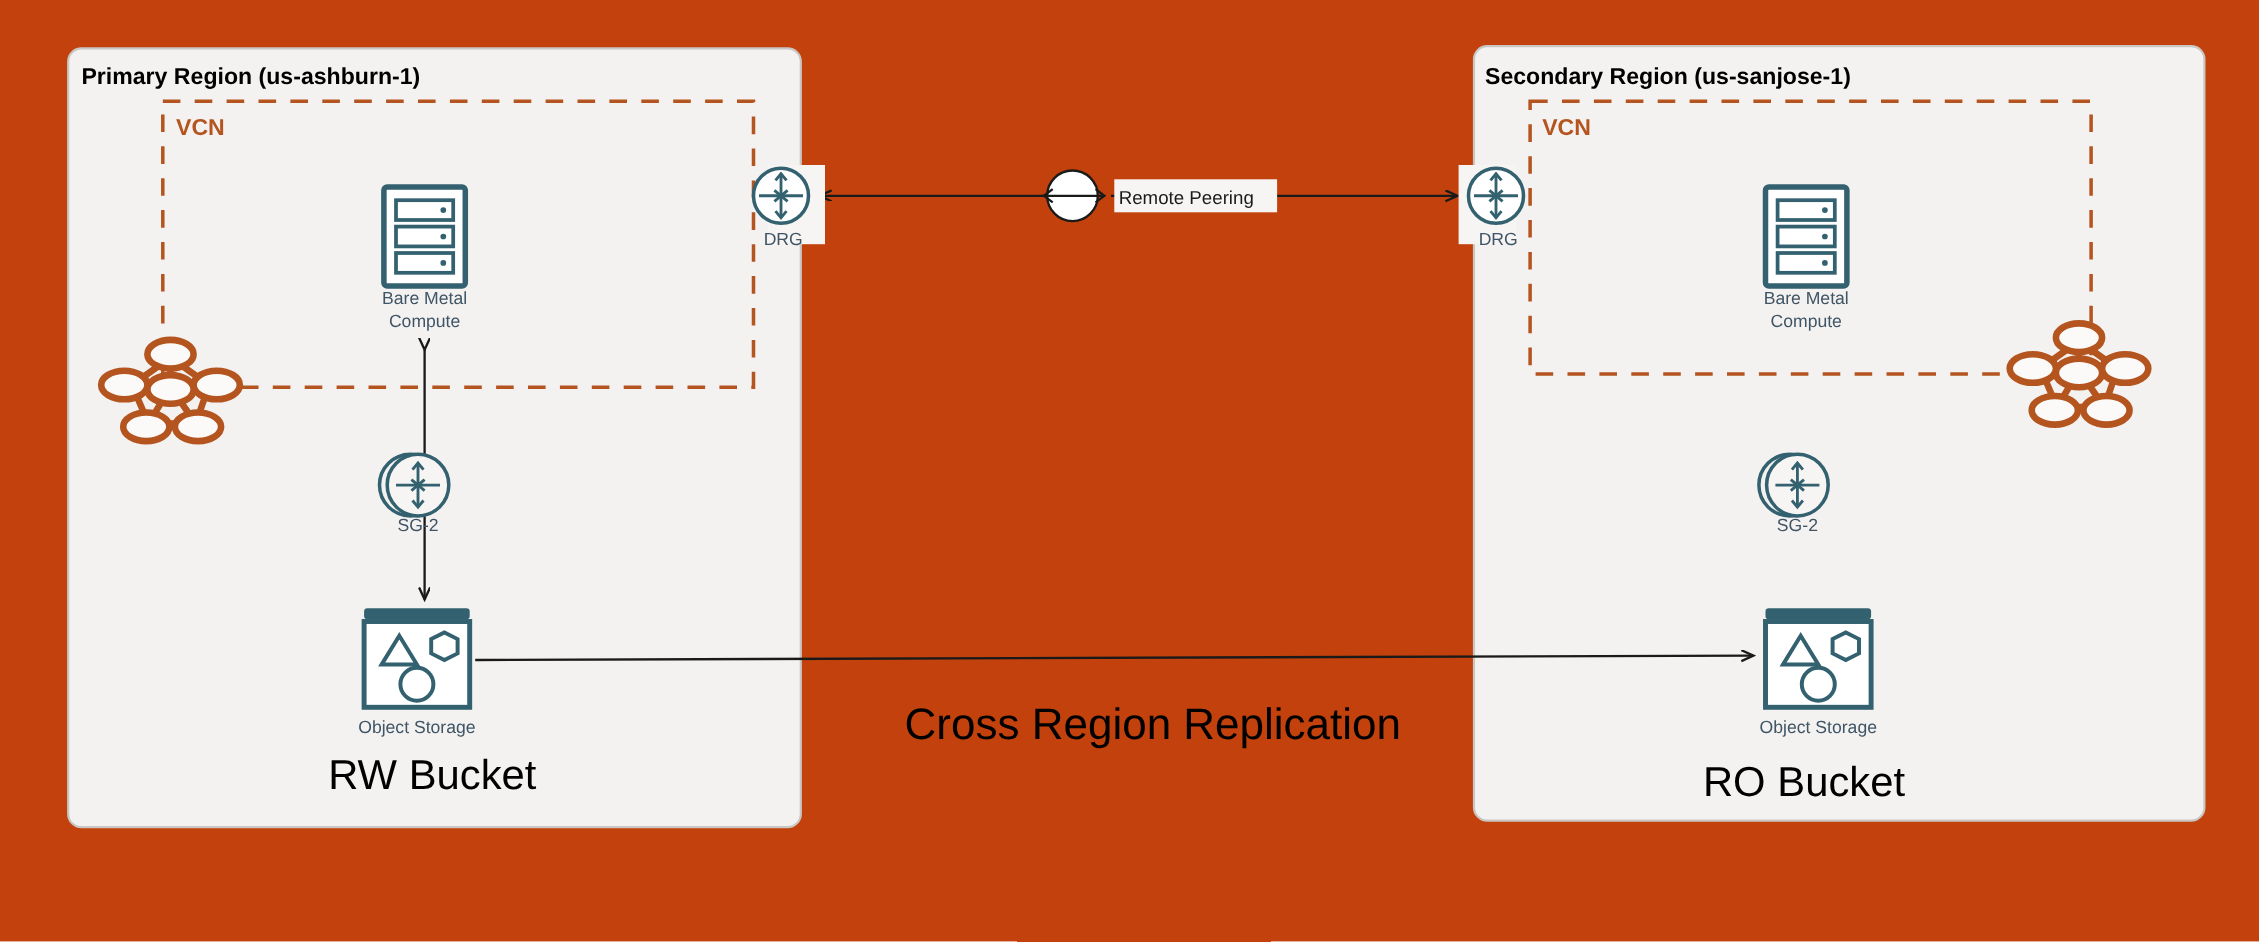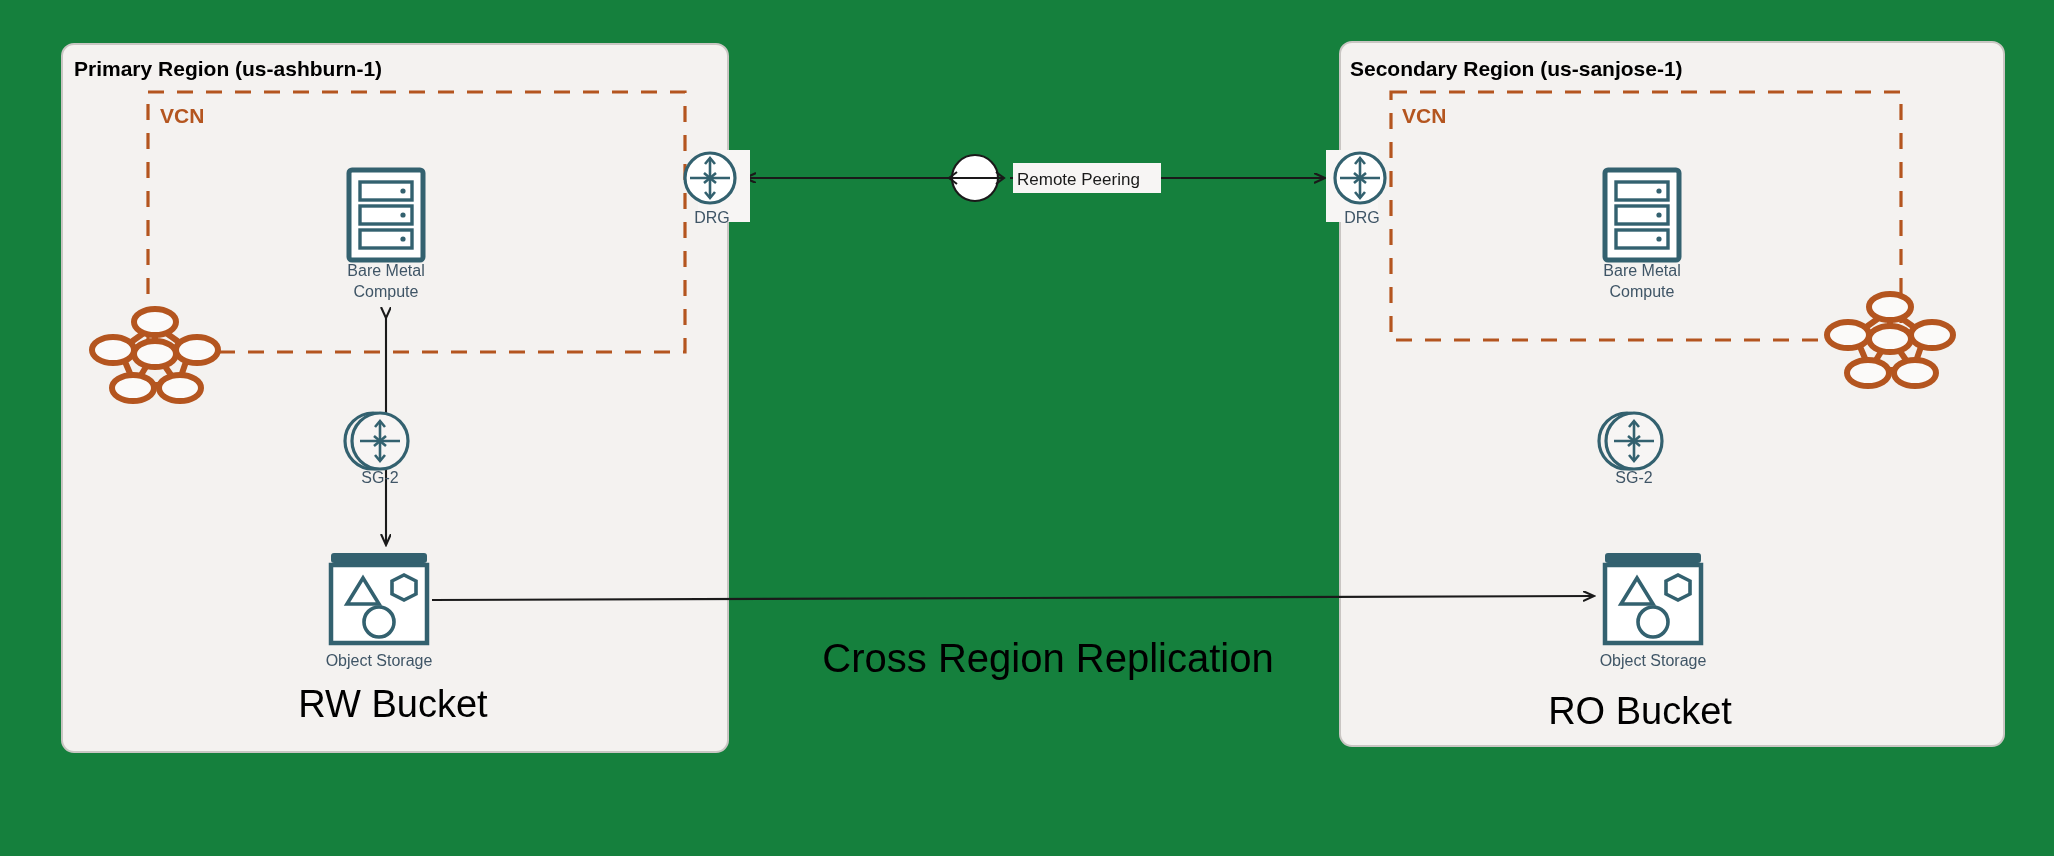--- a/index.html
+++ b/index.html
@@ -1,21 +1,21 @@
 <!DOCTYPE html>
 <html><head>
 <meta charset="utf-8">
 <style>
   html,body{margin:0;padding:0;background:#ffffff;}
   body{
     width:2054px;height:856px;overflow:hidden;
     font-family:"Liberation Sans","DejaVu Sans",sans-serif;
     -webkit-font-smoothing:antialiased;
   }
-  #stage{position:relative;width:2054px;height:856px;background:#15803d;text-align:center;}
+  #stage{position:relative;width:2054px;height:856px;background:#c2410c;text-align:center;}
   svg.layer{position:absolute;left:0;top:0;width:2054px;height:856px;}
 
   .region-box{
     fill:#f4f2f0;stroke:#c9c6c3;stroke-width:2;
   }
   .region-title{
     font-family:"Liberation Sans","DejaVu Sans",sans-serif;
     font-size:21px;font-weight:bold;fill:#000000;
   }
   .vcn-box{

